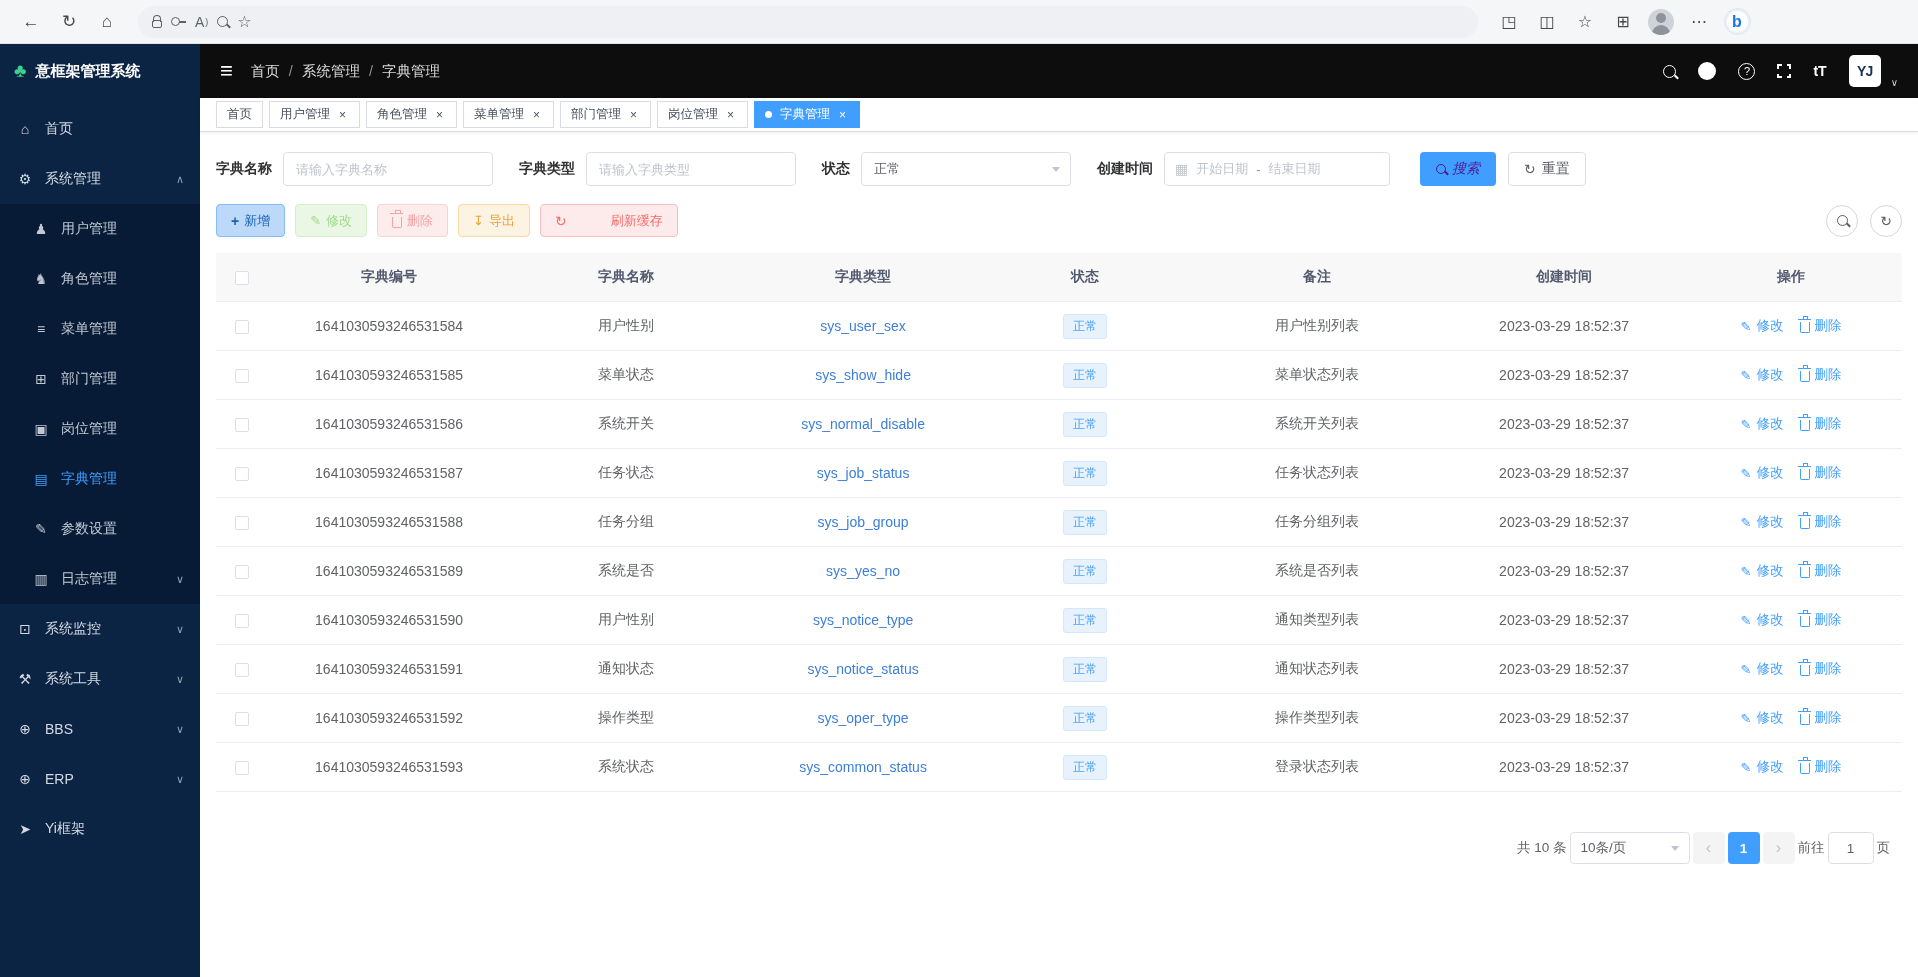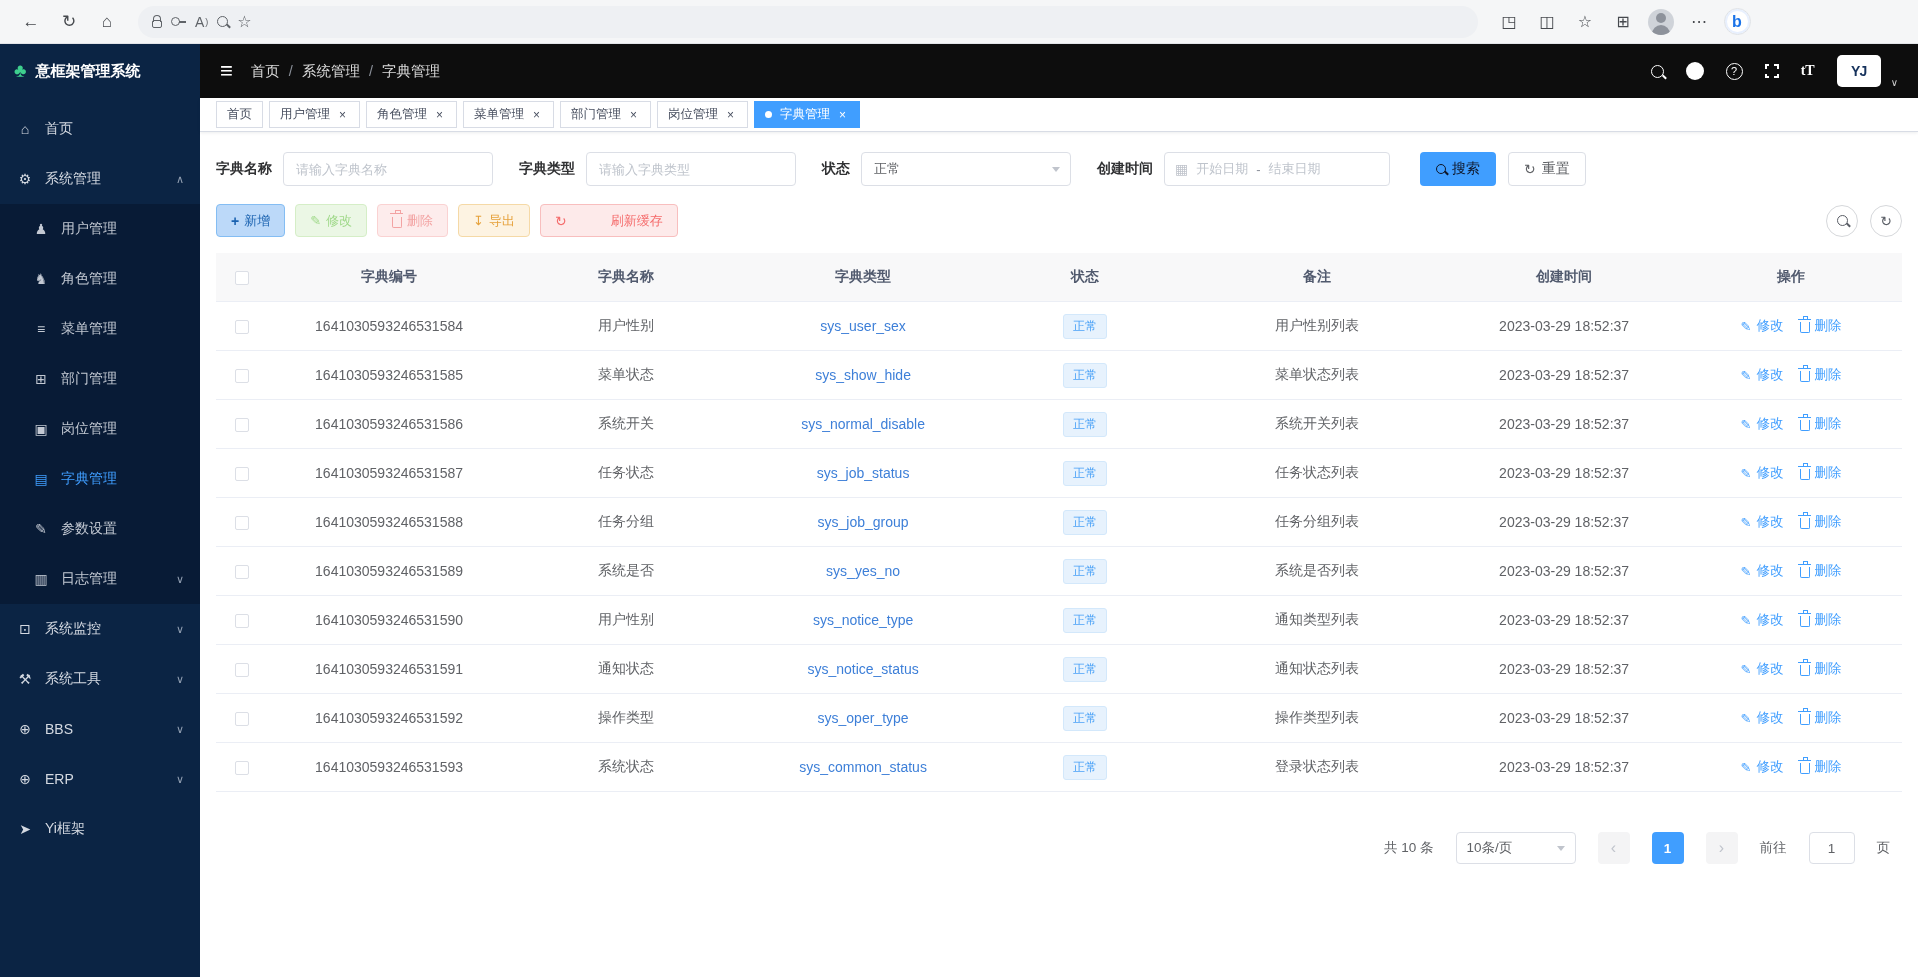--- a/index.html
+++ b/index.html
@@ -60,22 +60,22 @@
   .crumb > span:not(:last-child)::after { content:"/"; margin:0 9px; color:#8a8f98; }
   .top-icons { margin-left:auto; display:flex; align-items:center; gap:22px; color:#fff; }
   .ti { cursor:pointer; display:flex; align-items:center; justify-content:center; }
   .gh-circle { width:18px; height:18px; background:#fff; border-radius:50%; }
   .q-circle { width:17px; height:17px; border:1.5px solid #fff; border-radius:50%; font-size:11px;
     display:flex; align-items:center; justify-content:center; color:#fff; }
   .q-circle::before { content:"?"; }
   .fs { position:relative; width:14px; height:14px; border:2px solid #fff; display:inline-block; }
   .fs::before { content:""; position:absolute; left:-3px; right:-3px; top:2.5px; bottom:2.5px; background:#0d0d0d; }
   .fs::after { content:""; position:absolute; top:-3px; bottom:-3px; left:2.5px; right:2.5px; background:#0d0d0d; }
-  .font-ic { font-size:14px; font-weight:bold; letter-spacing:0;font-family:Liberation Serif, serif; }
-  .yj-logo { width:44px; height:32px; background:#fff; border-radius:5px; display:flex; align-items:center;
+  .font-ic { font-size:14px; font-weight:bold; letter-spacing:0; }
+  .yj-logo { width:32px; height:32px; background:#fff; border-radius:5px; display:flex; align-items:center;
     justify-content:center; font-weight:900; font-size:14px; color:#16325c; letter-spacing:-1px; cursor:pointer; }
   .yj-caret { font-size:10px; color:#cfcfcf; margin-left:-12px; margin-top:22px; }
 
   
   .tabs { height:34px; flex:none; background:#fff; border-bottom:1px solid #d8dce5;
     box-shadow:0 1px 3px rgba(0,21,41,.08); display:flex; align-items:center; padding:0 16px; gap:6px; }
   .tab { height:27px; display:inline-flex; align-items:center; gap:6px; padding:0 10px;
     border:1px solid #d8dce5; background:#fff; color:#495060; font-size:12.5px; cursor:pointer; white-space:nowrap; }
   .tab.active { background:#409eff; border-color:#409eff; color:#fff; }
   .tab.active::before { content:""; width:7px; height:7px; border-radius:50%; background:#fff; margin-right:2px; }
@@ -94,21 +94,21 @@
     background:#fff; cursor:pointer; }
   .caret-down { width:0; height:0; border-left:4.5px solid transparent; border-right:4.5px solid transparent;
     border-top:5.5px solid #c0c4cc; }
   .f-date { height:34px; width:226px; border:1px solid #dcdfe6; border-radius:4px; padding:0 10px;
     display:flex; align-items:center; gap:8px; font-size:13px; background:#fff; cursor:pointer; }
   .cal-icon { color:#c0c4cc; font-size:14px; }
   .ph { color:#bfc4cc; }
   .sep { color:#8a9099; }
   .btn { height:34px; padding:0 15px; border-radius:4px; display:inline-flex; align-items:center; gap:6px;
     font-size:14px; cursor:pointer; border:1px solid transparent; white-space:nowrap; font-family:inherit; }
-  .btn-search { background:#409eff; color:#0f172a; margin-left:4px; }
+  .btn-search { background:#409eff; color:#4c1d95; margin-left:4px;font-style:italic; }
   .btn-reset { background:#fff; border-color:#dcdfe6; color:#606266; margin-left:12px; }
   .refresh-g::before { content:"\21BB"; font-size:14px; }
 
   
   .toolbar { display:flex; align-items:center; gap:10px; padding:10px 16px; }
   .t-btn { height:33px; padding:0 14px; border-radius:4px; font-size:13px; display:inline-flex;
     align-items:center; gap:5px; cursor:pointer; border:1px solid transparent; white-space:nowrap; }
   .t-add { background:#bcd9f9; border-color:#84bdf3; color:#1a62b0; }
   .t-edit { background:#ebf7e5; border-color:#d5eec7; color:#a0d98a; cursor:not-allowed; }
   .t-del { background:#fdecec; border-color:#fad2d2; color:#f3a3a3; cursor:not-allowed; }
@@ -135,21 +135,21 @@
     background:#e7f2fd; color:#4da3f7; border:1px solid #d3e8fb; }
   .ops { display:flex; align-items:center; justify-content:center; gap:16px; }
   .op { color:#409eff; font-size:13.5px; display:inline-flex; align-items:center; gap:5px; cursor:pointer; }
   .trash { width:10px; height:11px; border:1.4px solid currentColor; border-top:none;
     border-radius:0 0 2px 2px; position:relative; display:inline-block; margin-top:3px; }
   .trash::before { content:""; position:absolute; top:-3.5px; left:-2.9px; width:13px; height:1.4px; background:currentColor; }
   .trash::after { content:""; position:absolute; top:-6.5px; left:2.2px; width:3.6px; height:2.4px;
     border:1.4px solid currentColor; border-bottom:none; }
 
   
-  .pager { display:flex; align-items:center; justify-content:flex-end; gap:22px;
+  .pager { display:flex; align-items:center; justify-content:flex-end; gap:3px;
     padding:24px 28px 0 0; font-size:13.5px; color:#606266; }
   .p-size { width:120px; height:32px; border:1px solid #dcdfe6; border-radius:4px; padding:0 10px;
     display:flex; align-items:center; justify-content:space-between; cursor:pointer; background:#fff; }
   .p-btn { width:32px; height:32px; background:#f4f4f5; border-radius:4px; display:flex; align-items:center;
     justify-content:center; color:#c0c4cc; font-size:16px; cursor:pointer; }
   .p-cur { width:32px; height:32px; background:#409eff; color:#fff; border-radius:4px; display:flex;
     align-items:center; justify-content:center; font-weight:bold; cursor:pointer; }
   .p-goto { width:46px; height:32px; border:1px solid #dcdfe6; border-radius:4px; text-align:center;
     font-size:13.5px; color:#606266; outline:none; font-family:inherit; }
 </style>

